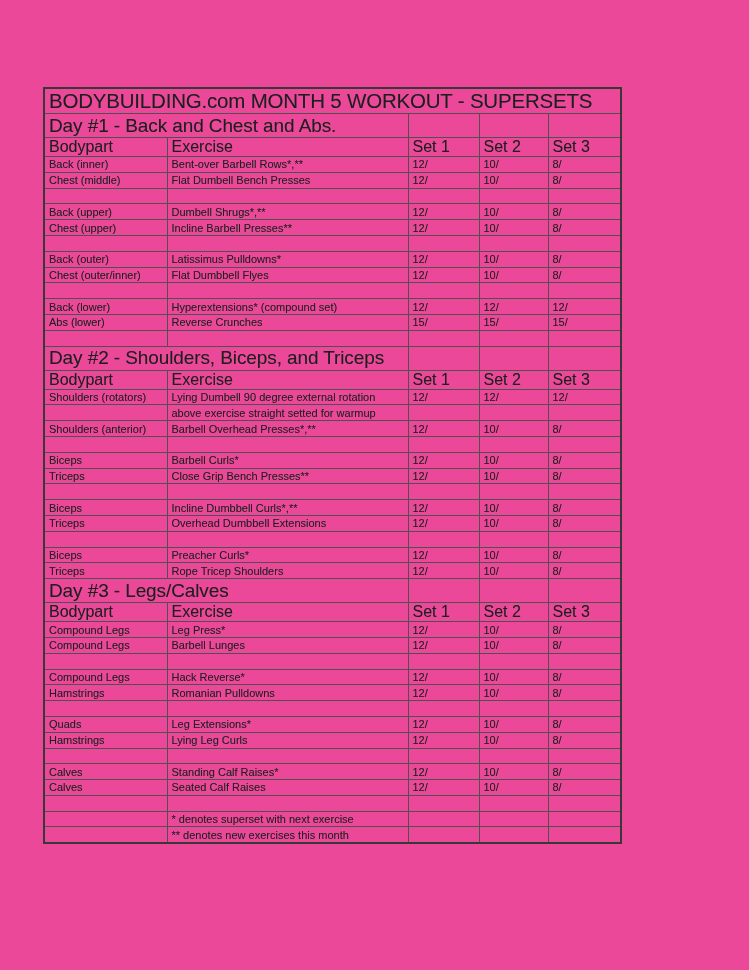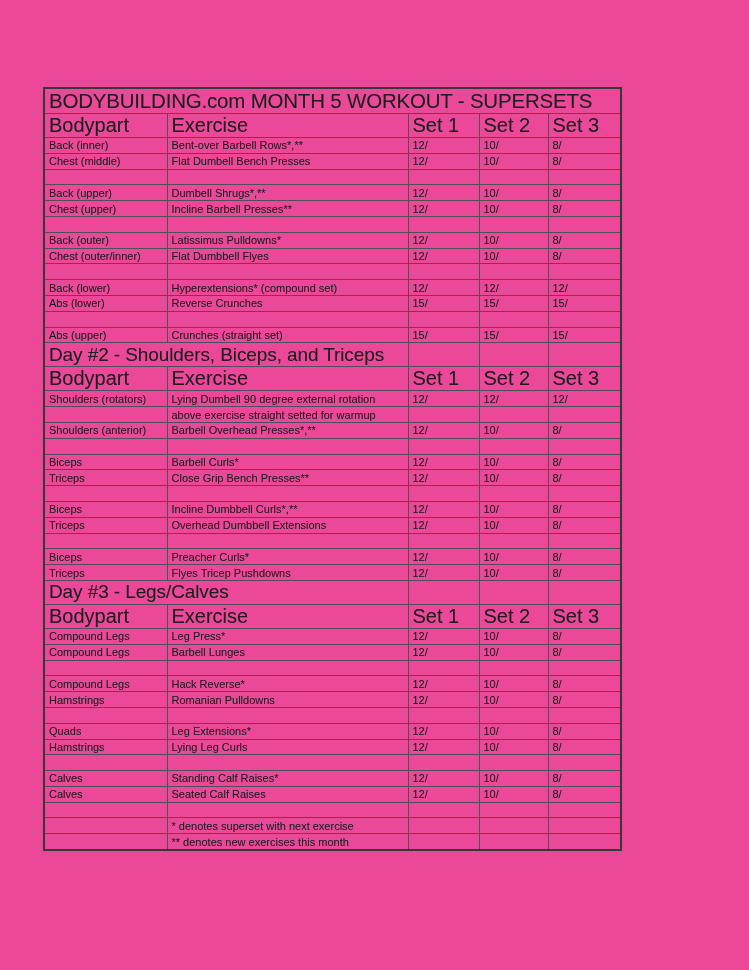--- a/index.html
+++ b/index.html
@@ -43,21 +43,21 @@
     padding-left: 5px;
   }
   .day-cell {
     font-size: 19px;
     height: 23px;
     letter-spacing: -0.1px;
     padding-left: 5px;
   }
   .day-set-cell { height: 23px; }
   th.col-header {
-    font-size: 20px;
+    font-size: 16px;
     font-weight: bold;
     height: 18px;
   }
   tr.data-row td {
     font-size: 11px;
     height: 14.8px;
     line-height: 14px;
   }
   col.c0 { width: 123px; }
   col.c1 { width: 241px; }
@@ -74,20 +74,26 @@
       <col class="c0">
         <col class="c1">
         <col class="c2">
         <col class="c3">
         <col class="c4">
     </colgroup>
     <tbody>
       <tr>
         <td colspan="5" class="title-cell">BODYBUILDING.com MONTH 5 WORKOUT - SUPERSETS</td>
       </tr>
+    <tr>
+          <td class="day-cell" colspan="2">Day #1 - Back and Chest and Abs.</td>
+          <td class="day-set-cell"></td>
+          <td class="day-set-cell"></td>
+          <td class="day-set-cell"></td>
+        </tr>
         <tr>
           <th class="col-header">Bodypart</th>
           <th class="col-header">Exercise</th>
           <th class="col-header">Set 1</th>
           <th class="col-header">Set 2</th>
           <th class="col-header">Set 3</th>
         </tr>
         <tr class="data-row">
           <td>Back (inner)</td>
           <td>Bent-over Barbell Rows*,**</td>
@@ -165,27 +171,20 @@
           <td>15/</td>
           <td>15/</td>
         </tr>
         <tr class="data-row">
           <td></td>
           <td></td>
           <td></td>
           <td></td>
           <td></td>
         </tr>
-        <tr class="data-row">
-          <td>Abs (upper)</td>
-          <td>Crunches (straight set)</td>
-          <td>15/</td>
-          <td>15/</td>
-          <td>15/</td>
-        </tr>
         <tr>
           <td class="day-cell" colspan="2">Day #2 - Shoulders, Biceps, and Triceps</td>
           <td class="day-set-cell"></td>
           <td class="day-set-cell"></td>
           <td class="day-set-cell"></td>
         </tr>
         <tr>
           <th class="col-header">Bodypart</th>
           <th class="col-header">Exercise</th>
           <th class="col-header">Set 1</th>
@@ -264,21 +263,21 @@
         </tr>
         <tr class="data-row">
           <td>Biceps</td>
           <td>Preacher Curls*</td>
           <td>12/</td>
           <td>10/</td>
           <td>8/</td>
         </tr>
         <tr class="data-row">
           <td>Triceps</td>
-          <td>Flyes Tricep Pushdowns</td>
+          <td>Rope Tricep Shoulders</td>
           <td>12/</td>
           <td>10/</td>
           <td>8/</td>
         </tr>
         <tr>
           <td class="day-cell" colspan="2">Day #3 - Legs/Calves</td>
           <td class="day-set-cell"></td>
           <td class="day-set-cell"></td>
           <td class="day-set-cell"></td>
         </tr>

